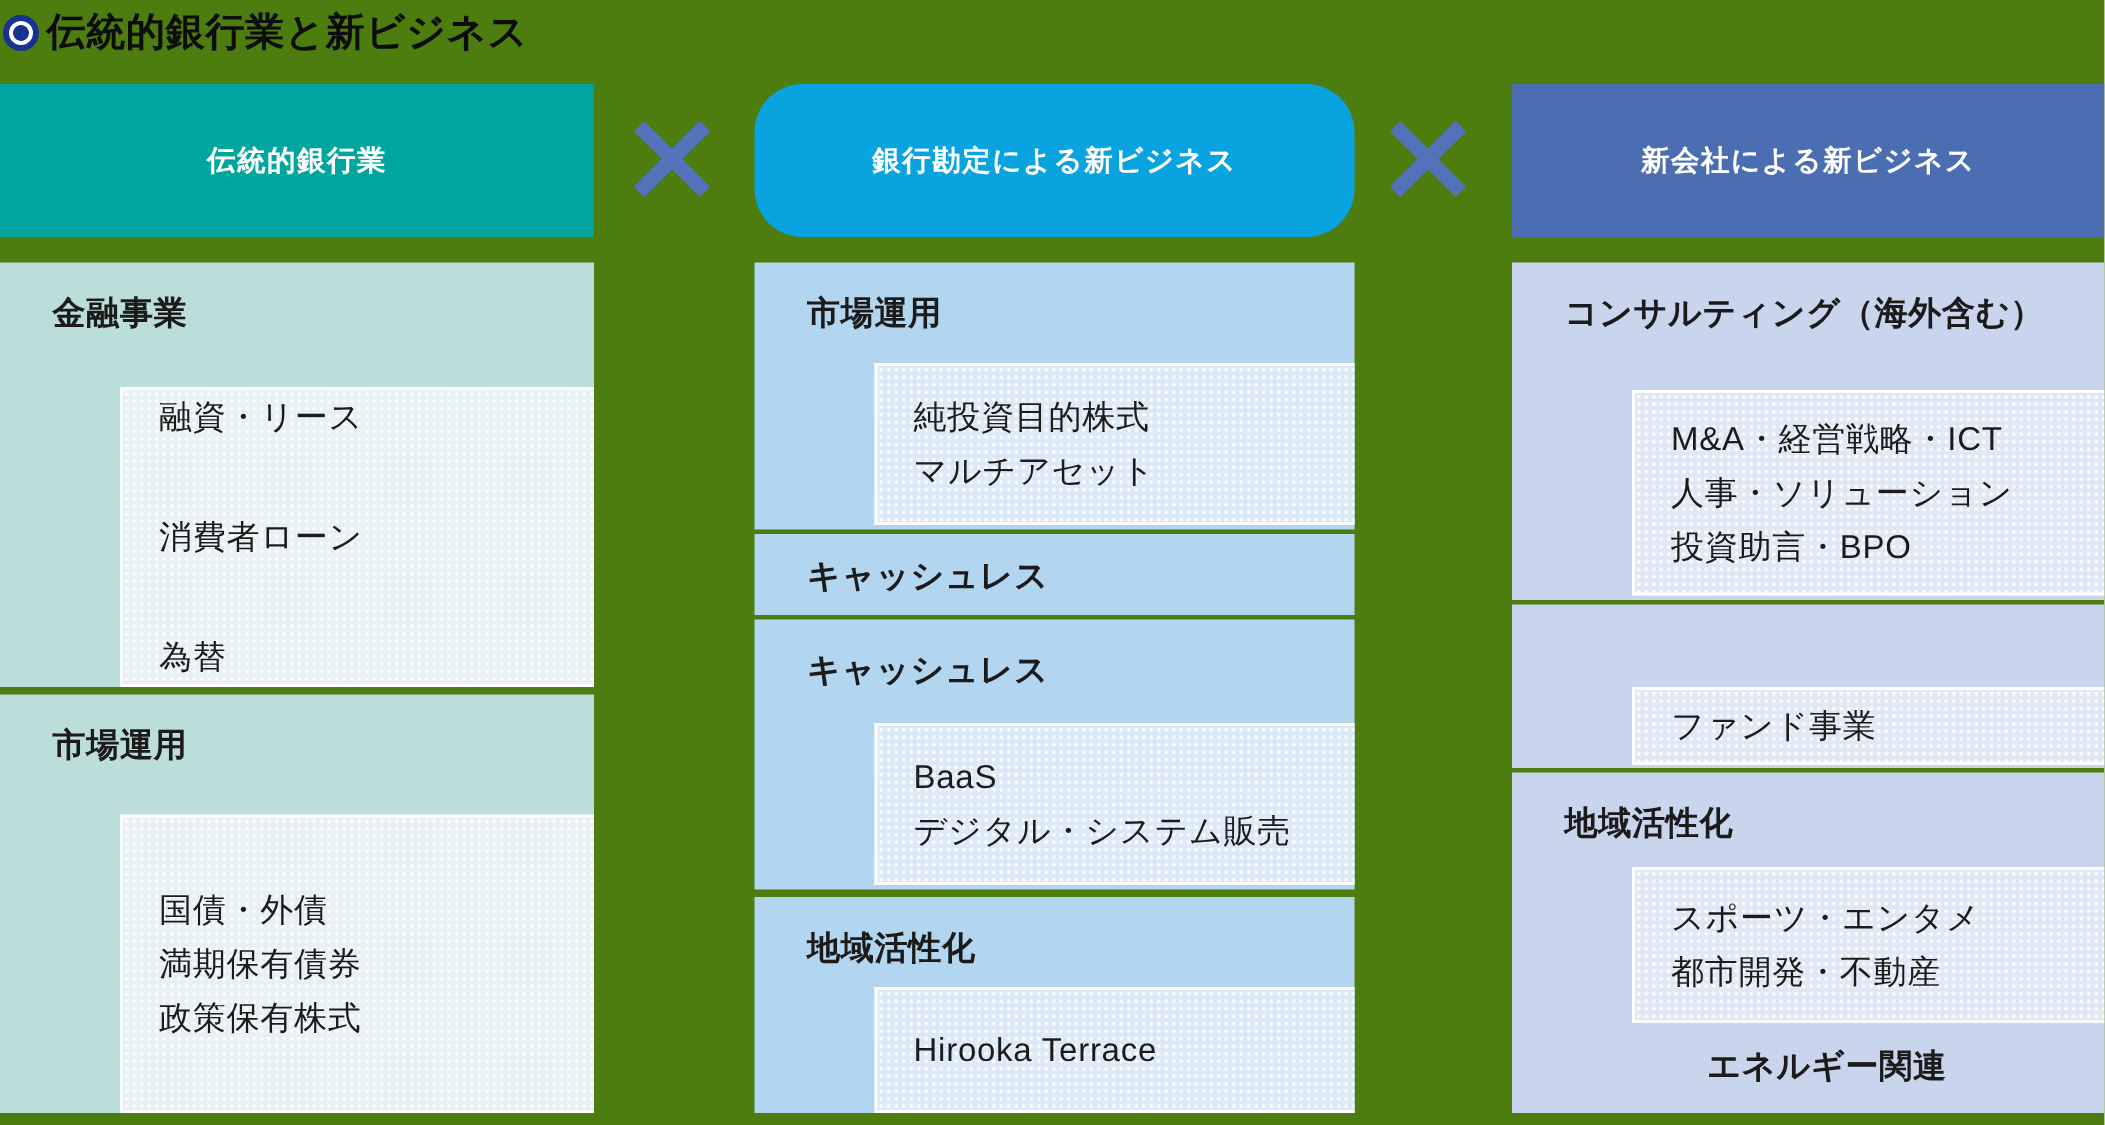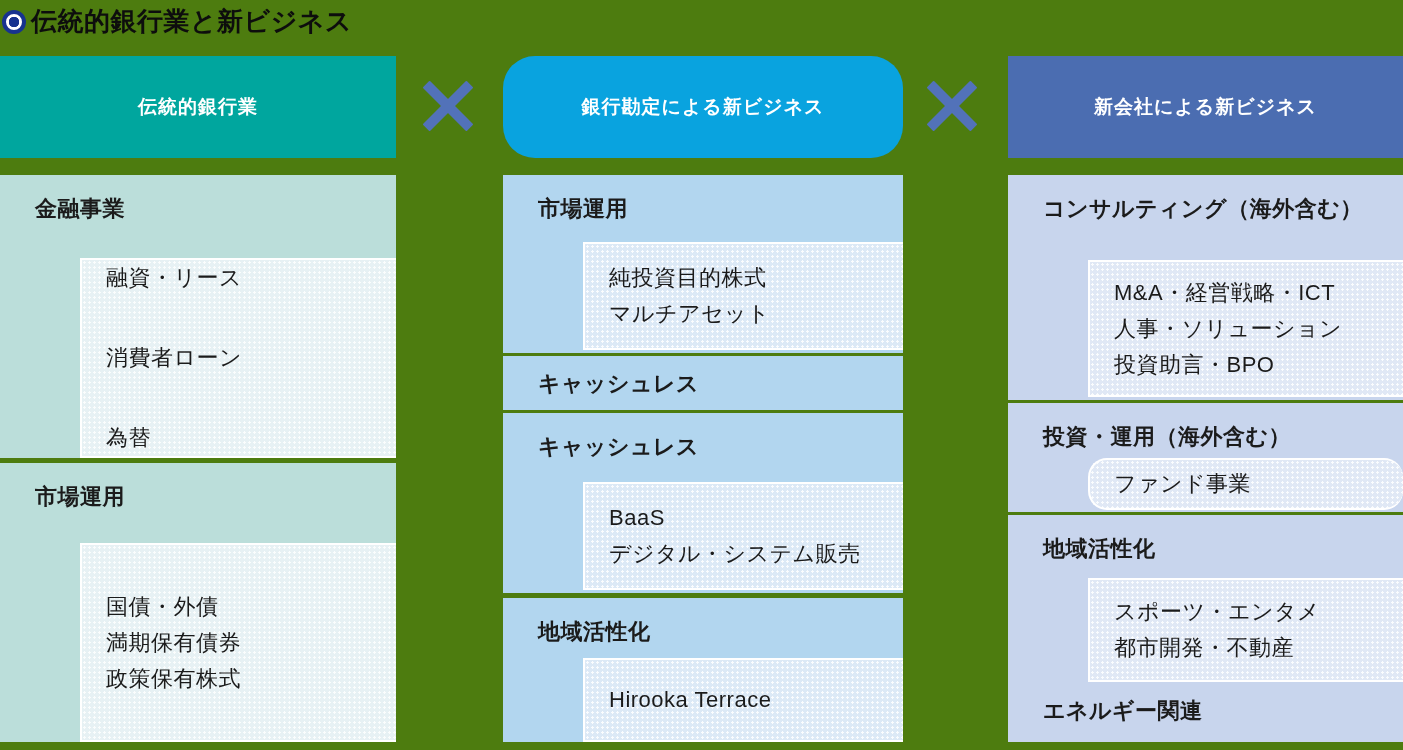--- a/index.html
+++ b/index.html
@@ -115,32 +115,31 @@
         <div class="col-header" style="background: rgb(75, 109, 177);">新会社による新ビジネス</div>
         <div class="section" style="top: 175px; height: 225px; background: rgb(200, 213, 237);">
           <div class="section-title">コンサルティング（海外含む）</div>
           <div class="subbox" style="top: 85px; height: 137px; background-color: rgb(224, 232, 245);">
             <div class="subbox-item">M&amp;A・経営戦略・ICT</div>
             <div class="subbox-item">人事・ソリューション</div>
             <div class="subbox-item">投資助言・BPO</div>
           </div>
         </div>
         <div class="section" style="top: 403px; height: 109px; background: rgb(200, 213, 237);">
-          <div class="section-title">投資・運用（海外含む）</div>
-          <div class="subbox" style="top: 55px; height: 52px; background-color: rgb(224, 232, 245); border-radius: 19px;">
+          <div class="subbox" style="top: 55px; height: 52px; background-color: rgb(224, 232, 245);">
             <div class="subbox-item">ファンド事業</div>
           </div>
         </div>
         <div class="section" style="top: 515px; height: 227px; background: rgb(200, 213, 237);">
           <div class="section-title">地域活性化</div>
           <div class="subbox" style="top: 63px; height: 104px; background-color: rgb(224, 232, 245);">
             <div class="subbox-item">スポーツ・エンタメ</div>
             <div class="subbox-item">都市開発・不動産</div>
           </div>
-          <div class="trailing-title" style="top: 181px;">エネルギー関連</div>
+          <div class="trailing-title" style="top: 181px; text-align: center;">エネルギー関連</div>
         </div>
       </div>
     </div>
 
   <div class="separator" id="separator-1">
     <span class="bar a"></span>
     <span class="bar b"></span>
     <span class="sr-only">×</span>
   </div>
   <div class="separator" id="separator-2">

